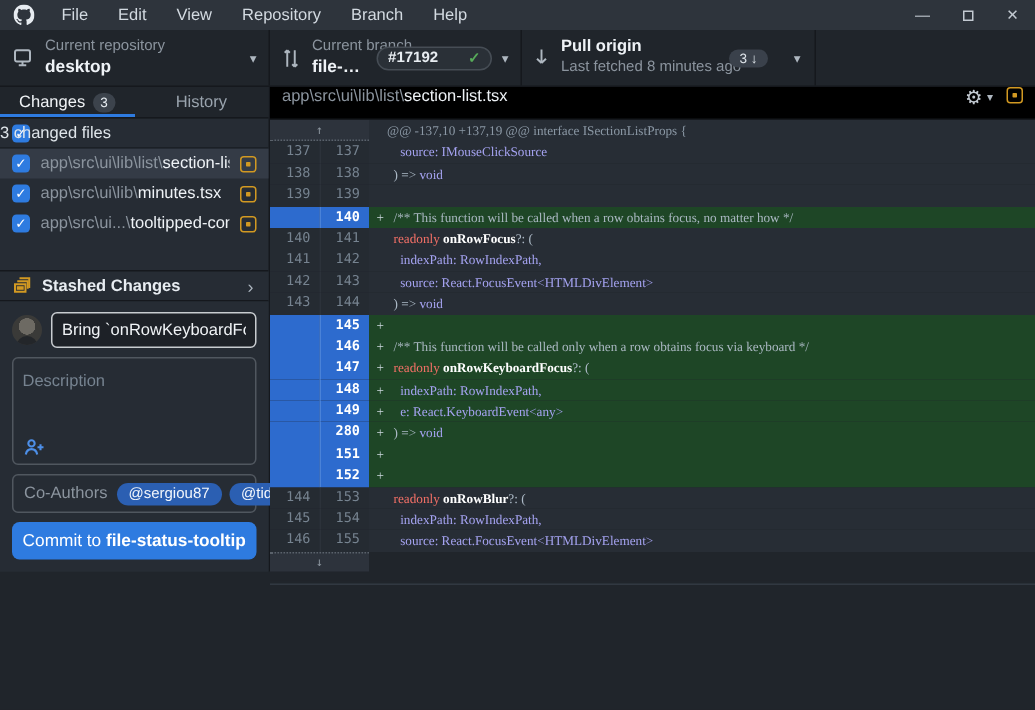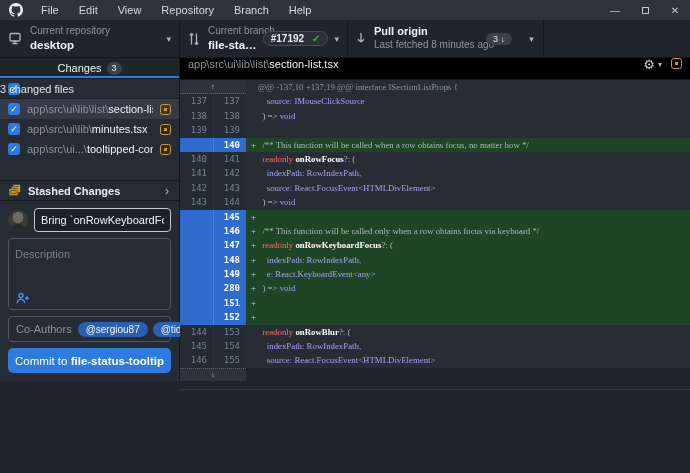--- a/index.html
+++ b/index.html
@@ -24,21 +24,21 @@
   .tb-branch { width:168px; flex:0 0 168px; }
   .tb-pull { width:172px; flex:0 0 172px; }
   .tb-caret-btn { width:24px; flex:0 0 24px; display:flex; align-items:center; justify-content:center; border-right:1px solid #15181d; color:#aeb7c0; font-size:9px; }
   .tb-fill { flex:1; }
   .tb-icon { color:#aeb7c0; margin-right:8px; flex:0 0 auto; display:flex; align-items:center; }
   .tb-icon svg { display:block; stroke:#aeb7c0; fill:none; stroke-width:1.3; }
   .tb-text { display:flex; flex-direction:column; line-height:1.25; min-width:0; }
   .tb-label { font-size:10px; color:#8b949e; white-space:nowrap; }
   .tb-value { font-size:11.5px; font-weight:bold; color:#eef2f6; white-space:nowrap; overflow:hidden; text-overflow:ellipsis; max-width:96px; }
   .tb-caret { margin-left:auto; color:#aeb7c0; font-size:9px; padding-left:6px; }
-  .pr-badge { margin-left:6px; background:#2a3037; border:1px solid #464d55; border-radius:9px; padding:1px 7px; font-size:10px; font-weight:bold; color:#e8edf2; display:flex; align-items:center; gap:8px; white-space:nowrap; }
+  .pr-badge { margin-left:6px; background:#2a3037; border:1px solid #464d55; border-radius:9px; padding:1px 7px; font-size:10px; font-weight:bold; color:#e8edf2; display:flex; align-items:center; gap:20px; white-space:nowrap; }
   .pr-badge .check { color:#57ab5a; font-size:10px; }
   .pull-badge { margin-left:8px; background:#3a414b; border-radius:8px; padding:1px 7px; font-size:9px; color:#dfe5ea; white-space:nowrap; }
 
   
   .main { flex:1; display:flex; min-height:0; }
 
   
   .sidebar { width:180px; flex:0 0 180px; background:#262c34; display:flex; flex-direction:column; border-right:1px solid #15181d; }
   .tabs { height:21px; flex:0 0 21px; display:flex; background:#20252b; border-bottom:1px solid #15181d; }
   .tab { flex:1; display:flex; align-items:center; justify-content:center; gap:5px; font-size:11px; color:#9aa4ae; position:relative; }
@@ -188,20 +188,24 @@
   </div>
 
   <div class="main">
 
     <div class="sidebar">
       <div class="tabs" id="tabs">
           <div class="tab active">
     <span class="tab-label">Changes</span>
     <span class="tab-badge">3</span>
   </div>
+          <div class="tab">
+    <span class="tab-label">History</span>
+
+  </div>
         </div>
 
       <div class="select-all-row">
         <span class="checkbox">✓</span>
         <span class="select-all-label">3 changed files</span>
       </div>
 
       <div id="file-list">
           <div class="file-row selected">
     <span class="checkbox">✓</span>

